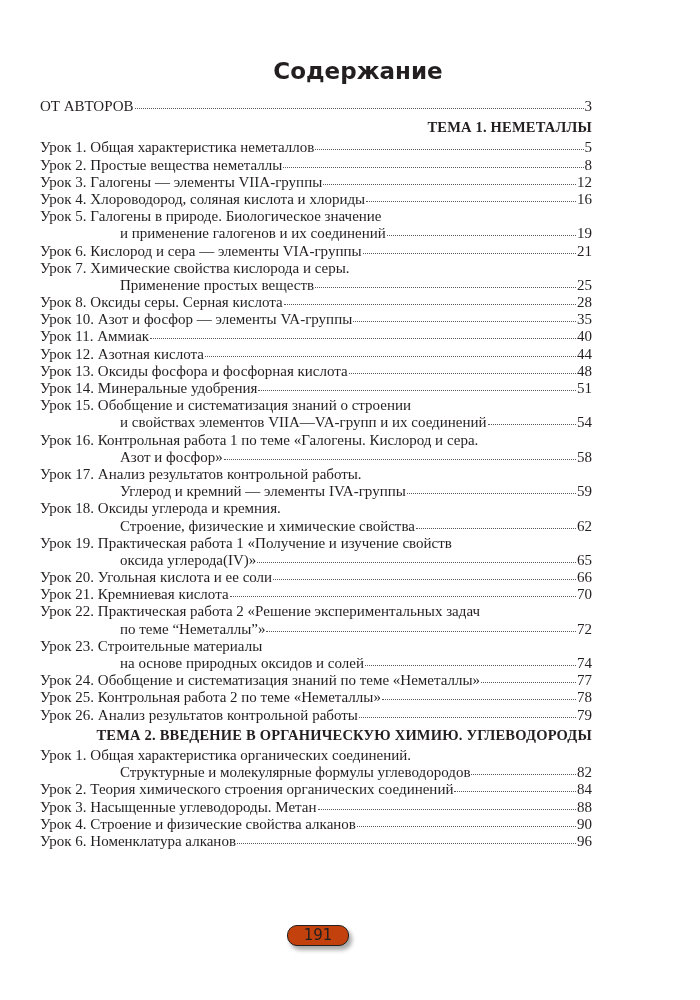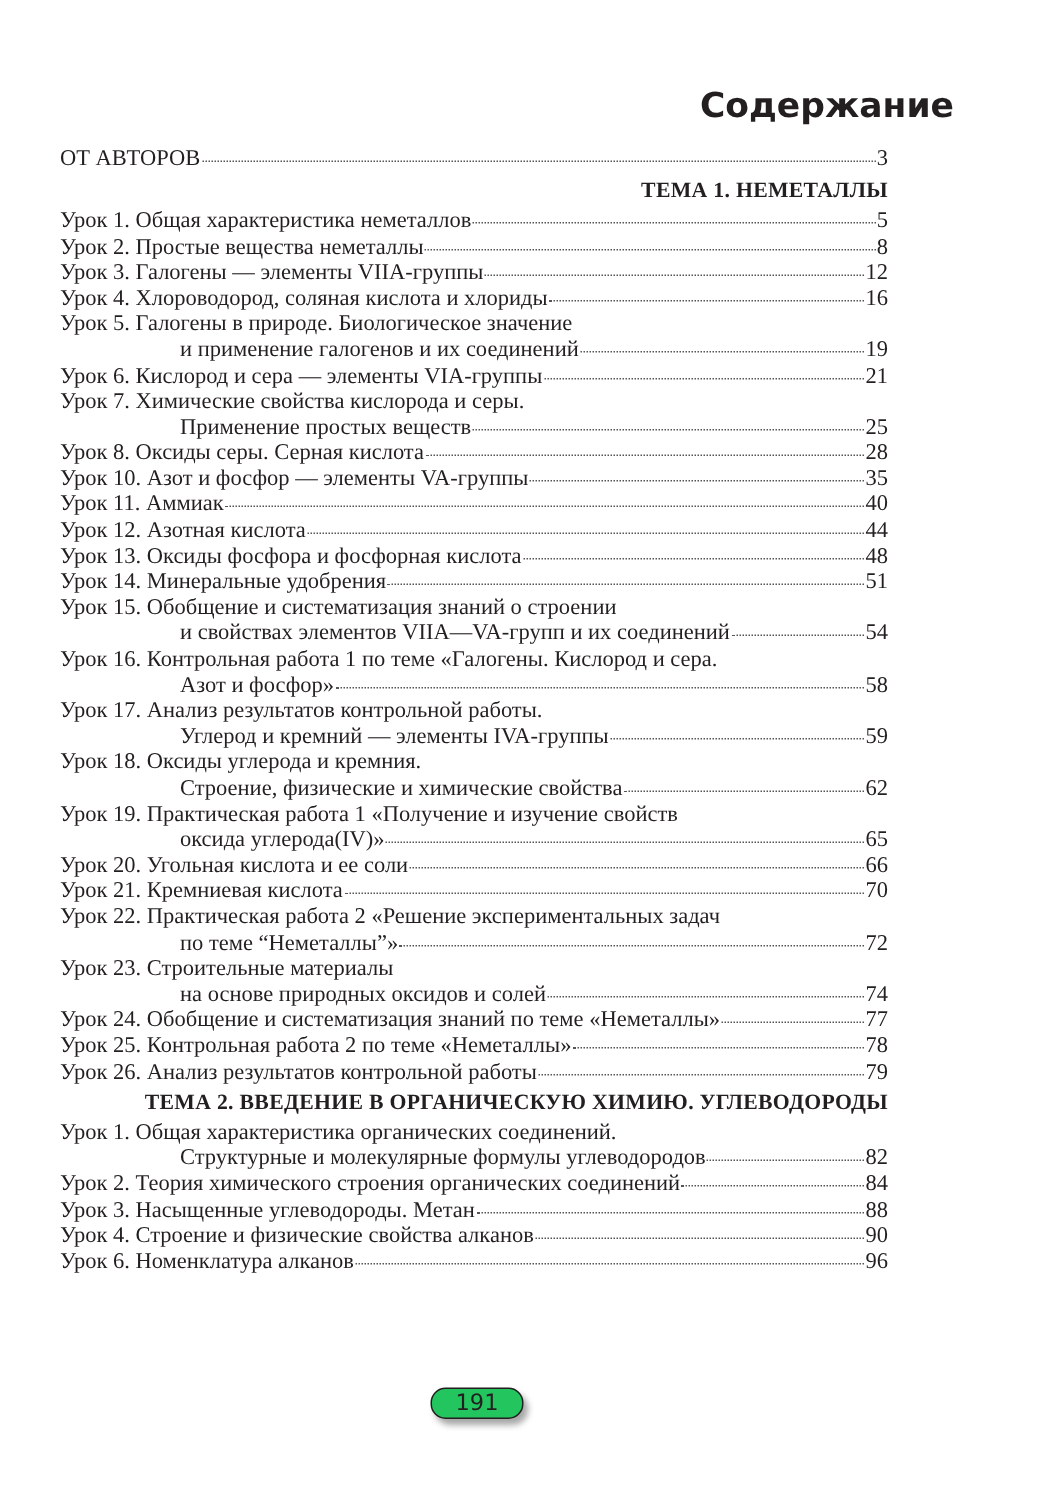--- a/index.html
+++ b/index.html
@@ -1,41 +1,42 @@
 <!DOCTYPE html>
 <html><head>
 <meta charset="utf-8">
 <style>
   html, body { margin: 0; padding: 0; background: #ffffff; }
   body { width: 700px; height: 1000px; position: relative; overflow: hidden; color: #231f20; }
   .page-title {
-    position: absolute; left: 0; width: 636px; top: 58px; text-align: right;
+    position: absolute; left: 0; width: 636px; top: 58px; text-align: center;
     font-family: "DejaVu Sans", sans-serif; font-weight: bold; font-size: 23px; letter-spacing: 0px;
     color: #231f20;
+    padding-left: 40px;
   }
   .toc {
     position: absolute; left: 40px; top: 98px; width: 552px;
     font-family: "Liberation Serif", serif; font-size: 15px; line-height: 17.2px;
   }
   .row { display: flex; align-items: baseline; height: 17.2px; white-space: nowrap; }
   .row .txt { flex: 0 0 auto; }
   .row .txt.indent { padding-left: 80px; }
   .row .dots {
     flex: 1 1 auto; overflow: hidden; margin: 0 1px;
     border-bottom: 1.2px dotted #555; height: 0; align-self: baseline; position: relative; top: -2px;
   }
   .row .pg { flex: 0 0 auto; text-align: right; }
   .theme {
     text-align: right; font-weight: bold; font-size: 14.5px; height: 17.2px; line-height: 17.2px;
     margin-top: 3px; margin-bottom: 3px; letter-spacing: 0.2px; white-space: nowrap;
   }
   .authors { margin-bottom: 4px; justify-content: center; }
   .page-number-badge {
     position: absolute; left: 287px; top: 925px; width: 60px; height: 19px;
-    border: 1.3px solid #231f20; border-radius: 10px; background: #22c55e;
+    border: 1.3px solid #231f20; border-radius: 10px; background: #c2410c;
     box-shadow: 3px 4px 4px rgba(0,0,0,0.35);
     font-family: "DejaVu Sans", sans-serif; font-size: 15px; line-height: 19px; text-align: center; color: #231f20;
   }
 </style>
 </head>
 <body>
 
 <div class="page-title">Содержание</div>
 
 <div class="toc" id="toc">

